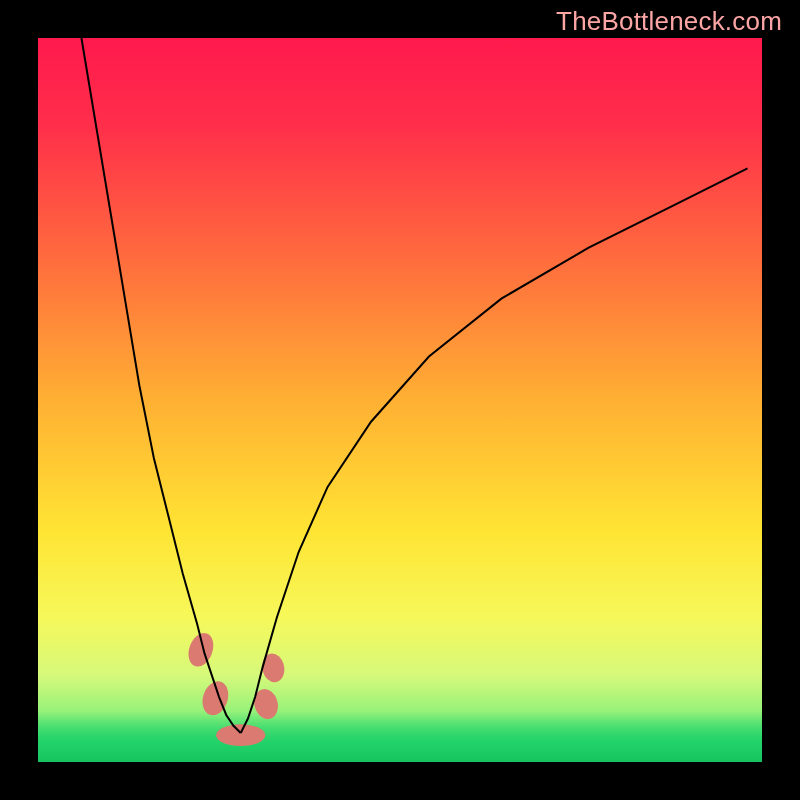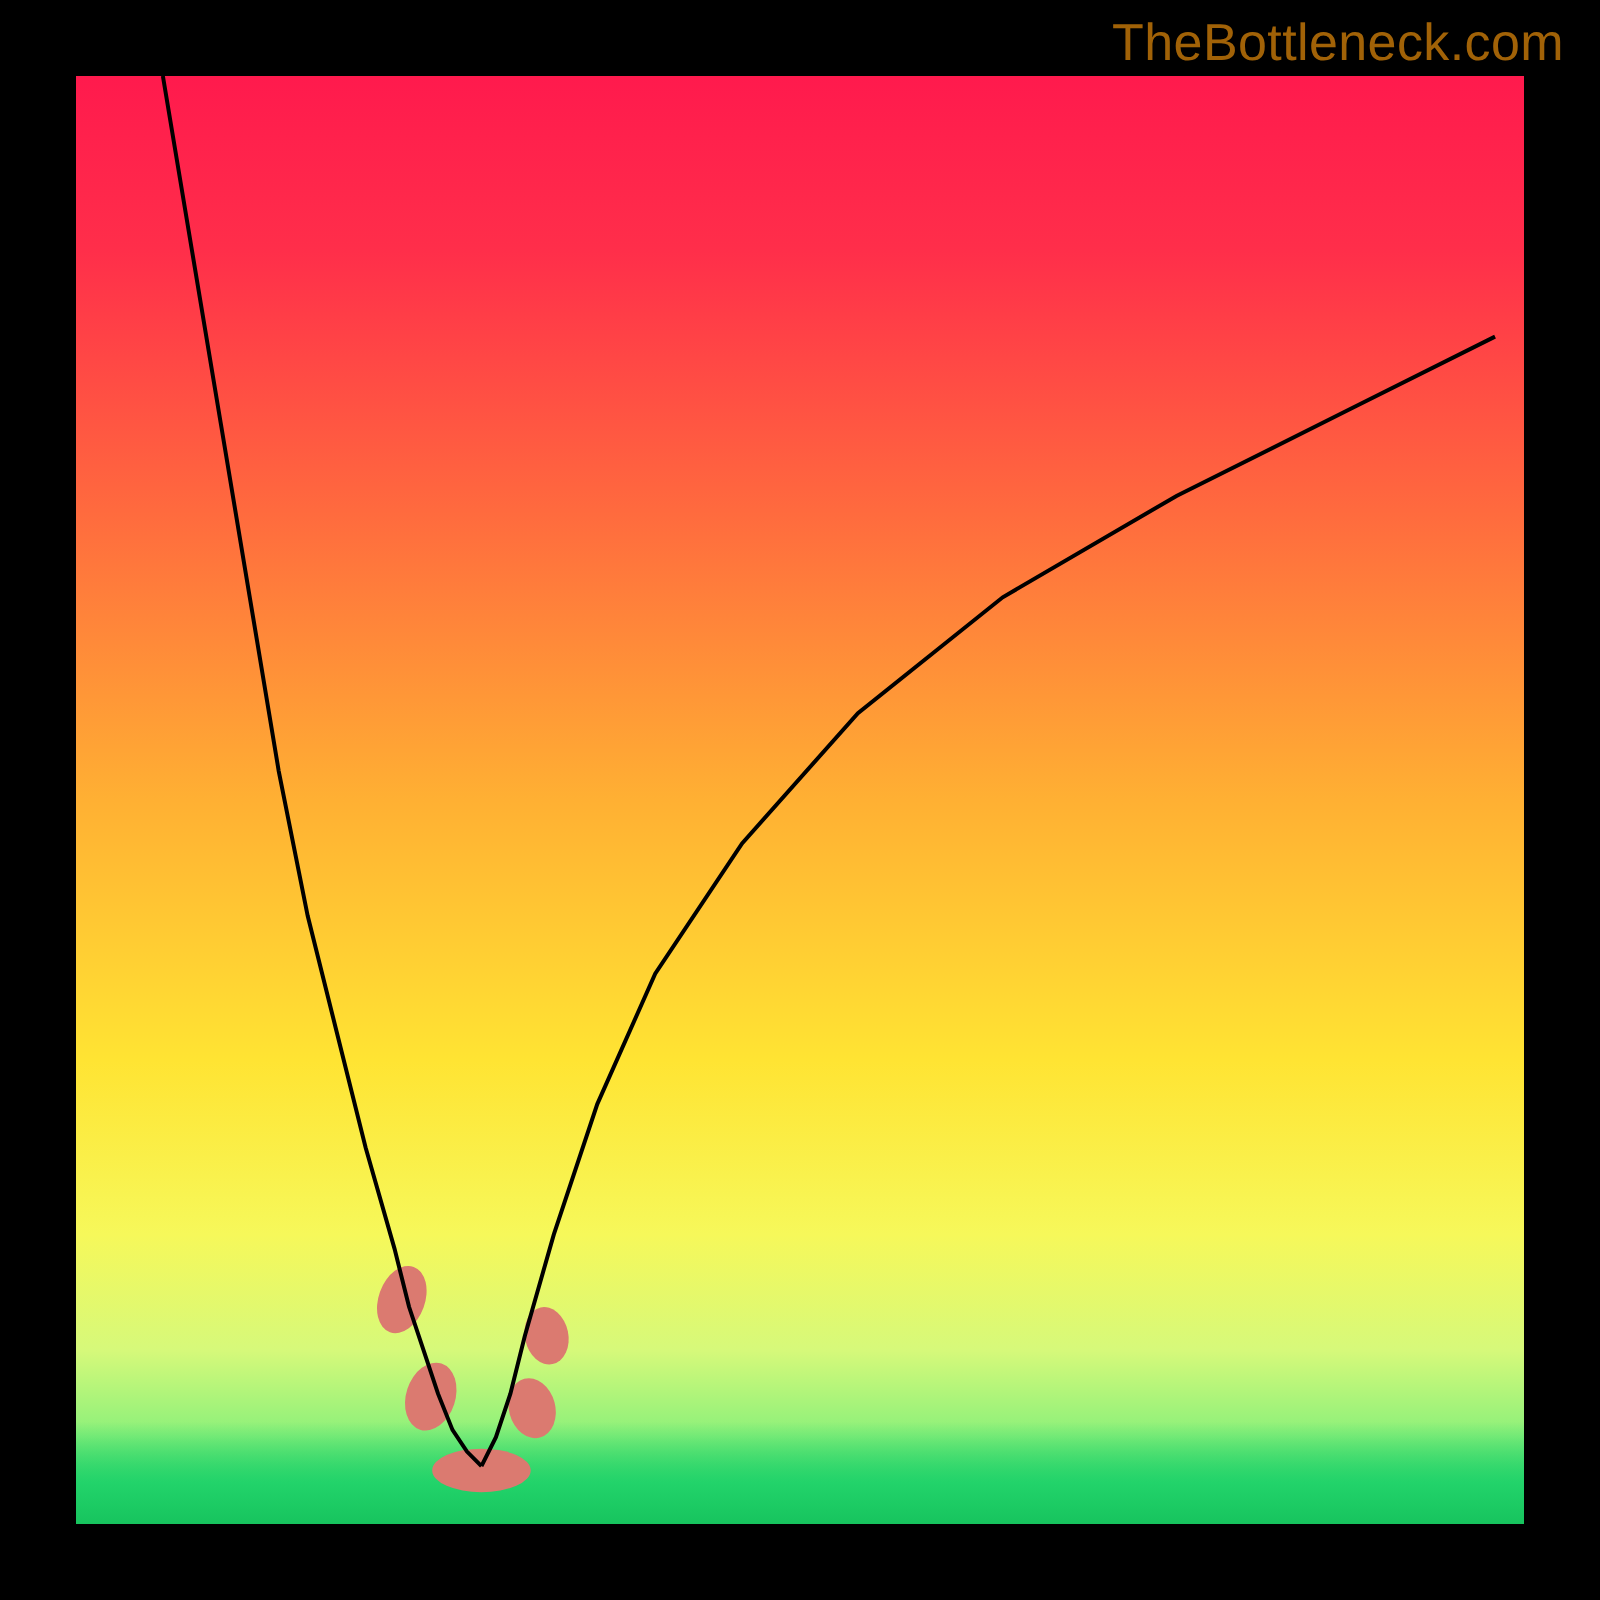--- a/index.html
+++ b/index.html
@@ -30,21 +30,21 @@
     left: 38px;
     width: 724px;
     
   }
   .watermark {
     position: absolute;
     top: 6px;
     right: 18px;
     font-size: 26px;
     font-weight: 500;
-    color: #a16207;
+    color: #fca5a5;
     letter-spacing: 0.2px;
   }
   svg.overlay {
     position: absolute;
     left: 38px;
     top: 38px;
     width: 724px;
     height: 724px;
     overflow: visible;
   }

